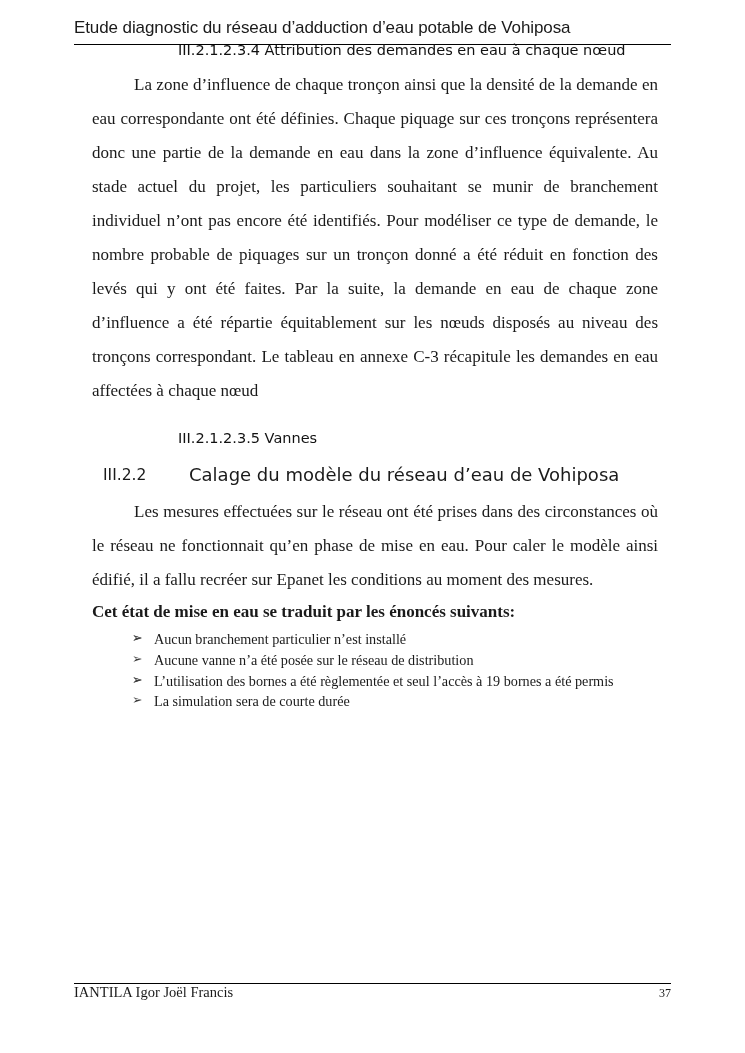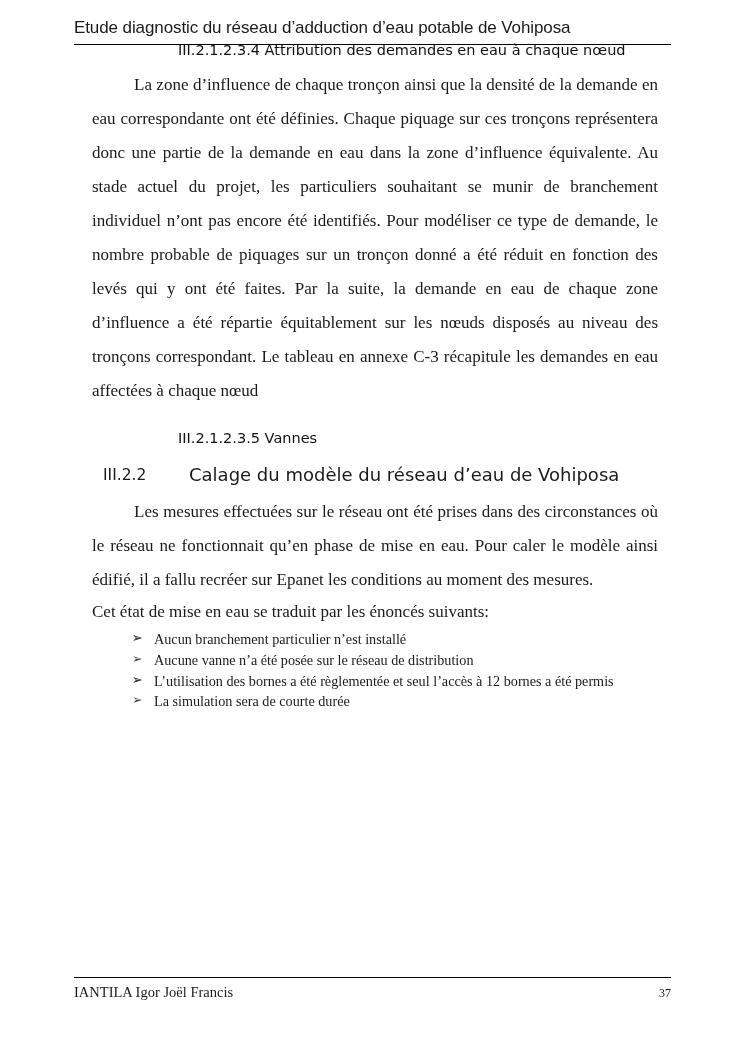--- a/index.html
+++ b/index.html
@@ -73,20 +73,21 @@
     text-align: justify;
     margin: 0 0 0 0;
     text-indent: 0;
   }
   p.body.indent {
     text-indent: 42px;
   }
   p.tight {
     line-height: 1.55;
     margin: 22px 0 0 0;
+    font-weight: bold;
   }
   ul.bullets {
     list-style: none;
     margin: 4px 0 0 0;
     padding: 0 0 0 40px;
   }
   ul.bullets li {
     font-size: 14.2px;
     line-height: 1.45;
     position: relative;
@@ -99,21 +100,21 @@
     font-family: "DejaVu Sans", sans-serif;
     font-size: 12.5px;
     color: #3c3c3c;
   }
   .footer {
     position: absolute;
     left: 74px;
     bottom: 52px;
     width: 597px;
     border-top: 1px solid #000000;
-    padding-top: 6px;
+    padding-top: 0;
     display: flex;
     justify-content: space-between;
     align-items: baseline;
   }
   .footer-name {
     font-size: 14.5px;
   }
   .footer-page {
     font-size: 12px;
   }
@@ -143,21 +144,21 @@
 
     <p class="body indent">Les mesures effectuées sur le réseau ont été prises dans des circonstances où le réseau ne fonctionnait qu’en phase de mise en eau. Pour caler le modèle ainsi édifié, il a fallu recréer sur Epanet les conditions au moment des mesures.</p>
 
     <p class="body tight" style="margin-top:2px;">Cet état de mise en eau se traduit par les énoncés suivants:</p>
 
     <ul class="bullets">
       <li><span class="marker">➢</span></li>
       <li><span class="marker">➢</span><span>Aucun branchement particulier n’est installé</span></li>
       <li><span class="marker">➢</span><span>Aucune vanne n’a été posée sur le réseau de distribution</span></li>
       <li><span class="marker">➢</span></li>
-      <li><span class="marker">➢</span><span>L’utilisation des bornes a été règlementée et seul l’accès à 12 bornes a été permis</span></li>
+      <li><span class="marker">➢</span><span>L’utilisation des bornes a été règlementée et seul l’accès à 19 bornes a été permis</span></li>
       <li><span class="marker">➢</span><span>La simulation sera de courte durée</span></li>
     </ul>
 
 
   </div>
 
   <div class="footer">
     <span class="footer-name">IANTILA Igor Joël Francis</span>
     <span class="footer-page">37</span>
   </div>

